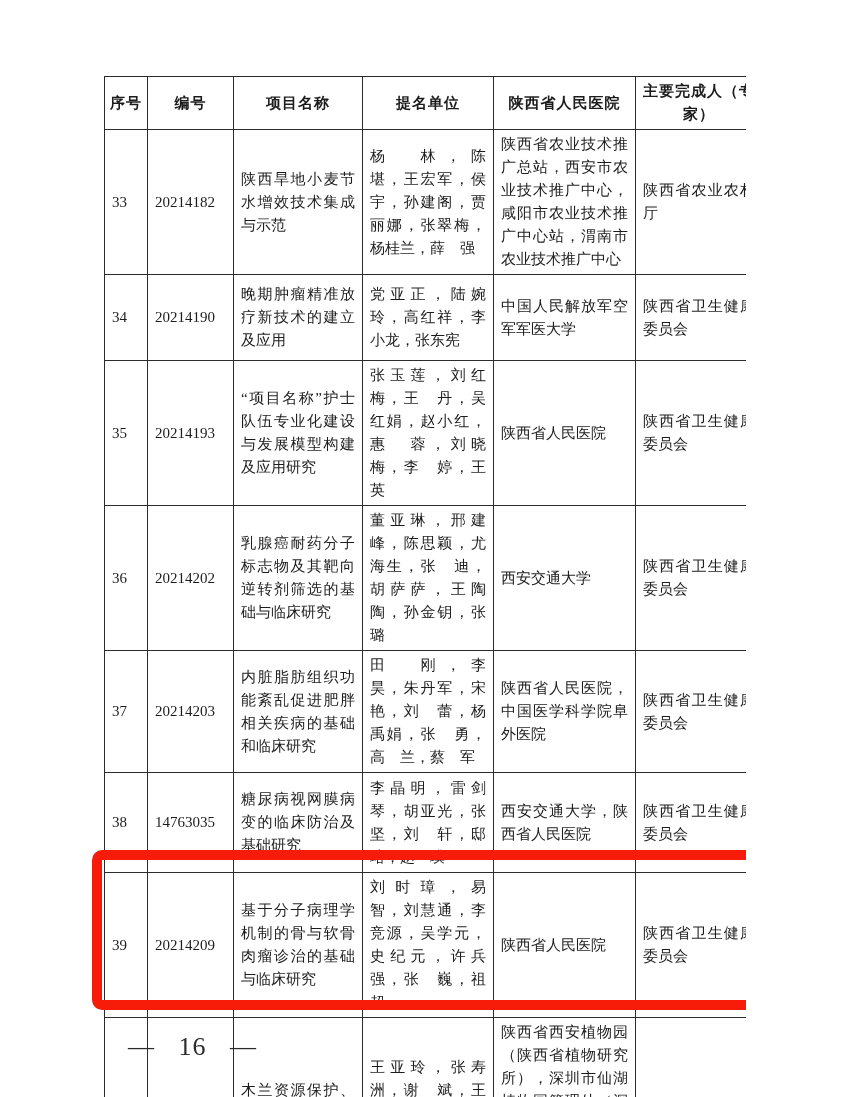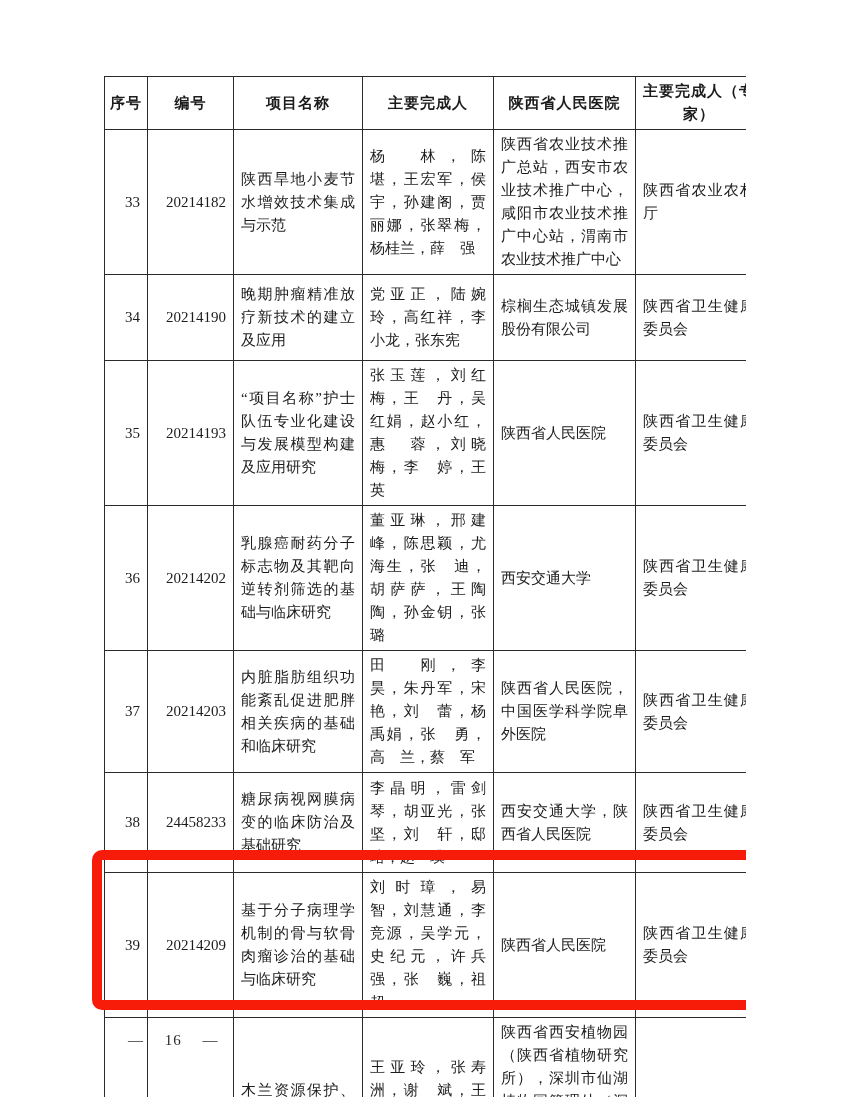--- a/index.html
+++ b/index.html
@@ -41,42 +41,42 @@
   }
   thead tr { height: 48px; }
   tbody tr:nth-child(1) { height: 136px; }
   tbody tr:nth-child(2) { height: 86px; }
   tbody tr:nth-child(3) { height: 102px; }
   tbody tr:nth-child(4) { height: 104px; }
   tbody tr:nth-child(5) { height: 102px; }
   tbody tr:nth-child(6) { height: 100px; }
   tbody tr:nth-child(7) { height: 102px; }
   tbody tr:nth-child(8) { height: 148px; }
-  .col-no, .col-code { text-align: right; }
+  .col-no, .col-code { text-align: left; }
   .col-name, .col-people, .col-units, .col-nominator {
     text-align: justify;
     text-align-last: left;
     word-break: break-all;
   }
   .highlight-box {
     position: absolute;
     left: 92px;
     top: 850px;
     width: 684px;
     height: 160px;
     border: 10px solid #f71b0a;
     border-radius: 10px;
     box-sizing: border-box;
     pointer-events: none;
   }
   .footer-page-number {
     position: absolute;
     left: 128px;
     top: 1032px;
-    font-size: 15px;
+    font-size: 26px;
     color: #2b2b2b;
     word-spacing: 16px;
     letter-spacing: 1px;
   }
 </style>
 </head>
 <body>
 
 <div class="page">
 
@@ -87,40 +87,40 @@
       <col style="width:129px">
       <col style="width:131px">
       <col style="width:142px">
       <col style="width:127px">
     </colgroup>
     <thead>
       <tr>
           <th>序号</th>
           <th>编号</th>
           <th>项目名称</th>
-          <th>主要完成人</th>
+          <th>提名单位</th>
           <th>陕西省人民医院</th>
           <th>主要完成人（专家）</th>
         </tr>
     </thead>
     <tbody>
         <tr>
           <td class="col-no">33</td>
           <td class="col-code">20214182</td>
           <td class="col-name">陕西旱地小麦节水增效技术集成与示范</td>
           <td class="col-people">杨　林，陈　堪，王宏军，侯　宇，孙建阁，贾丽娜，张翠梅，杨桂兰，薛　强</td>
           <td class="col-units">陕西省农业技术推广总站，西安市农业技术推广中心，咸阳市农业技术推广中心站，渭南市农业技术推广中心</td>
           <td class="col-nominator">陕西省农业农村厅</td>
         </tr>
         <tr>
           <td class="col-no">34</td>
           <td class="col-code">20214190</td>
           <td class="col-name">晚期肿瘤精准放疗新技术的建立及应用</td>
           <td class="col-people">党亚正，陆婉玲，高红祥，李小龙，张东宪</td>
-          <td class="col-units">棕榈生态城镇发展股份有限公司</td>
+          <td class="col-units">中国人民解放军空军军医大学</td>
           <td class="col-nominator">陕西省卫生健康委员会</td>
         </tr>
         <tr>
           <td class="col-no">35</td>
           <td class="col-code">20214193</td>
           <td class="col-name">“项目名称”护士队伍专业化建设与发展模型构建及应用研究</td>
           <td class="col-people">张玉莲，刘红梅，王　丹，吴红娟，赵小红，惠　蓉，刘晓梅，李　婷，王　英</td>
           <td class="col-units">陕西省人民医院</td>
           <td class="col-nominator">陕西省卫生健康委员会</td>
         </tr>
@@ -135,21 +135,21 @@
         <tr>
           <td class="col-no">37</td>
           <td class="col-code">20214203</td>
           <td class="col-name">内脏脂肪组织功能紊乱促进肥胖相关疾病的基础和临床研究</td>
           <td class="col-people">田　刚，李　昊，朱丹军，宋　艳，刘　蕾，杨禹娟，张　勇，高　兰，蔡　军</td>
           <td class="col-units">陕西省人民医院，中国医学科学院阜外医院</td>
           <td class="col-nominator">陕西省卫生健康委员会</td>
         </tr>
         <tr>
           <td class="col-no">38</td>
-          <td class="col-code">24458233</td>
+          <td class="col-code">14763035</td>
           <td class="col-name">糖尿病视网膜病变的临床防治及基础研究</td>
           <td class="col-people">李晶明，雷剑琴，胡亚光，张　坚，刘　轩，邸　瑢，赵　璞</td>
           <td class="col-units">西安交通大学，陕西省人民医院</td>
           <td class="col-nominator">陕西省卫生健康委员会</td>
         </tr>
         <tr>
           <td class="col-no">39</td>
           <td class="col-code">20214209</td>
           <td class="col-name">基于分子病理学机制的骨与软骨肉瘤诊治的基础与临床研究</td>
           <td class="col-people">刘时璋，易　智，刘慧通，李竞源，吴学元，史纪元，许兵强，张　巍，祖　超</td>

